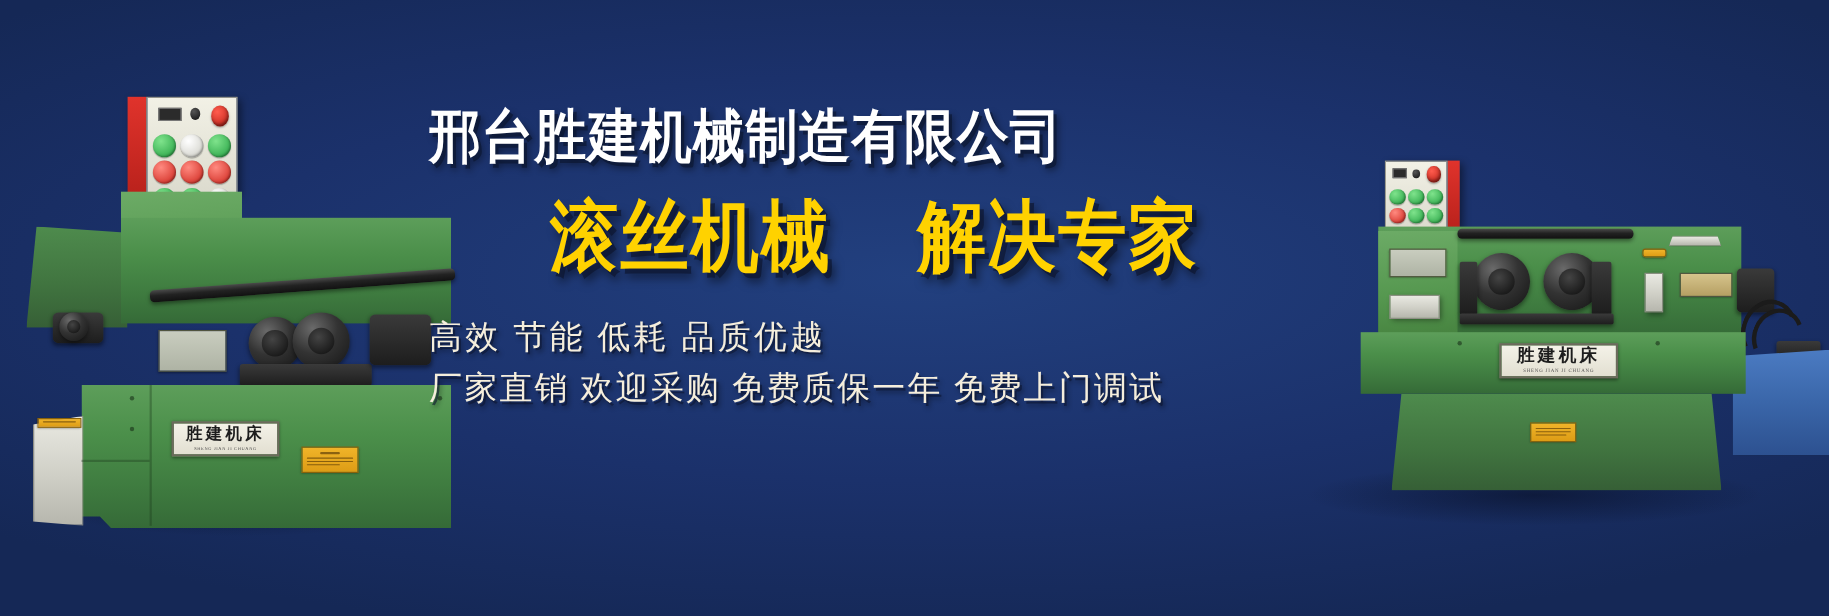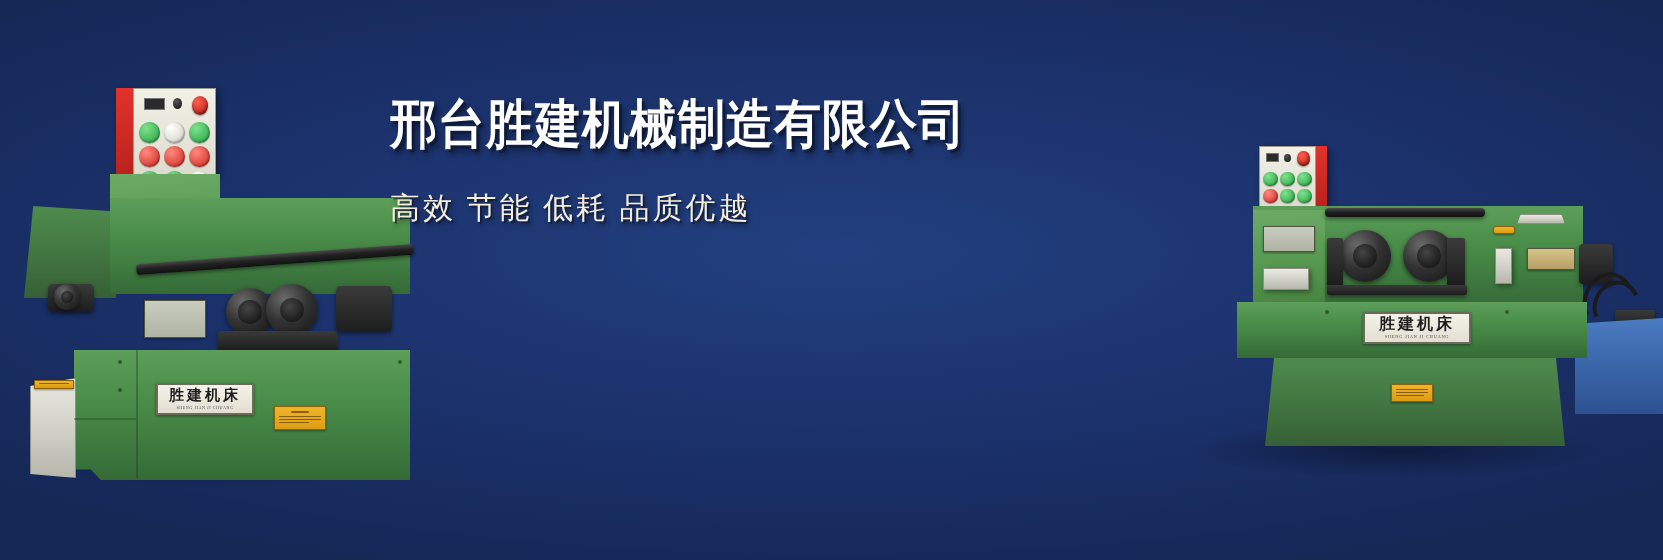--- a/index.html
+++ b/index.html
@@ -338,20 +338,25 @@
     </div>
 
     <span class="bolt" style="left:150px;top:188px;"></span>
     <span class="bolt" style="left:330px;top:188px;"></span>
   </div>
 
   <div class="text-block">
 
     <div class="company-name">邢台胜建机械制造有限公司</div>
 
+    <div class="headline">
+      <span>滚丝机械</span>
+      <span>解决专家</span>
+    </div>
 
     <div class="tagline">
       <div class="line1">高效  节能  低耗  品质优越</div>
+      <div class="line2">厂家直销  欢迎采购  免费质保一年  免费上门调试</div>
     </div>
 
   </div>
 
 </div>
 
 </body></html>

